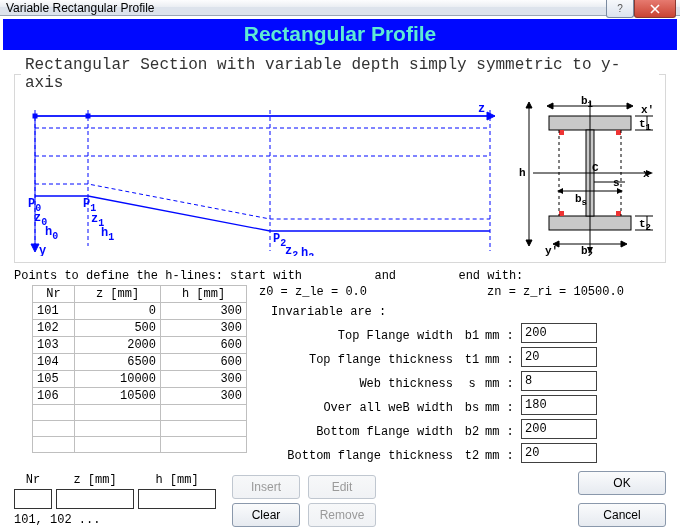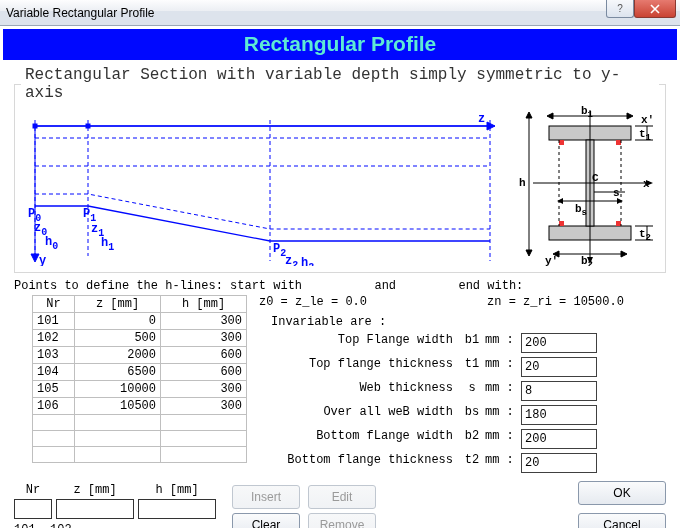--- a/index.html
+++ b/index.html
@@ -6,21 +6,21 @@
   html,body { margin:0; padding:0; }
   body {
     width:680px; height:528px;
     font-family: "Courier New", monospace;
     font-size:12px;
     background:#fff;
     overflow:hidden;
   }
   
   .titlebar {
-    height:26px;
+    height:16px;
     background:linear-gradient(#fdfdfe,#ebeef3 45%,#dde3ec 46%,#dde3ec);
     border-bottom:1px solid #9aa7b7;
     display:flex; align-items:center;
     font-family: "Segoe UI", sans-serif;
     font-size:12px;
     padding-left:6px;
     position:relative;
   }
   .titlebar .winbtns { position:absolute; right:4px; top:0; display:flex; }
   .winbtn {
@@ -76,21 +76,21 @@
     height:16px;
     font-size:12px;
     font-weight:normal;
     background:#fff;
   }
   table.grid th { text-align:center; }
   table.grid td.nr { text-align:left; width:42px; }
   table.grid td.num { text-align:right; }
   
   .params { flex:1; }
-  .prow { display:flex; align-items:flex-start; margin:4px 0; }
+  .prow { display:flex; align-items:flex-end; margin:4px 0; }
   .prow .lbl { width:200px; text-align:right; padding-right:6px; white-space:nowrap;}
   .prow .sym { width:26px; text-align:center; }
   .prow .unit { width:36px; text-align:left; }
   .prow input.val {
     width:76px; height:20px;
     border:1px solid #404040; font-family:"Courier New",monospace;
     font-size:12px; padding:8px 3px;
   }
   
   .botinputs { display:flex; gap:4px; margin-top:4px; }

